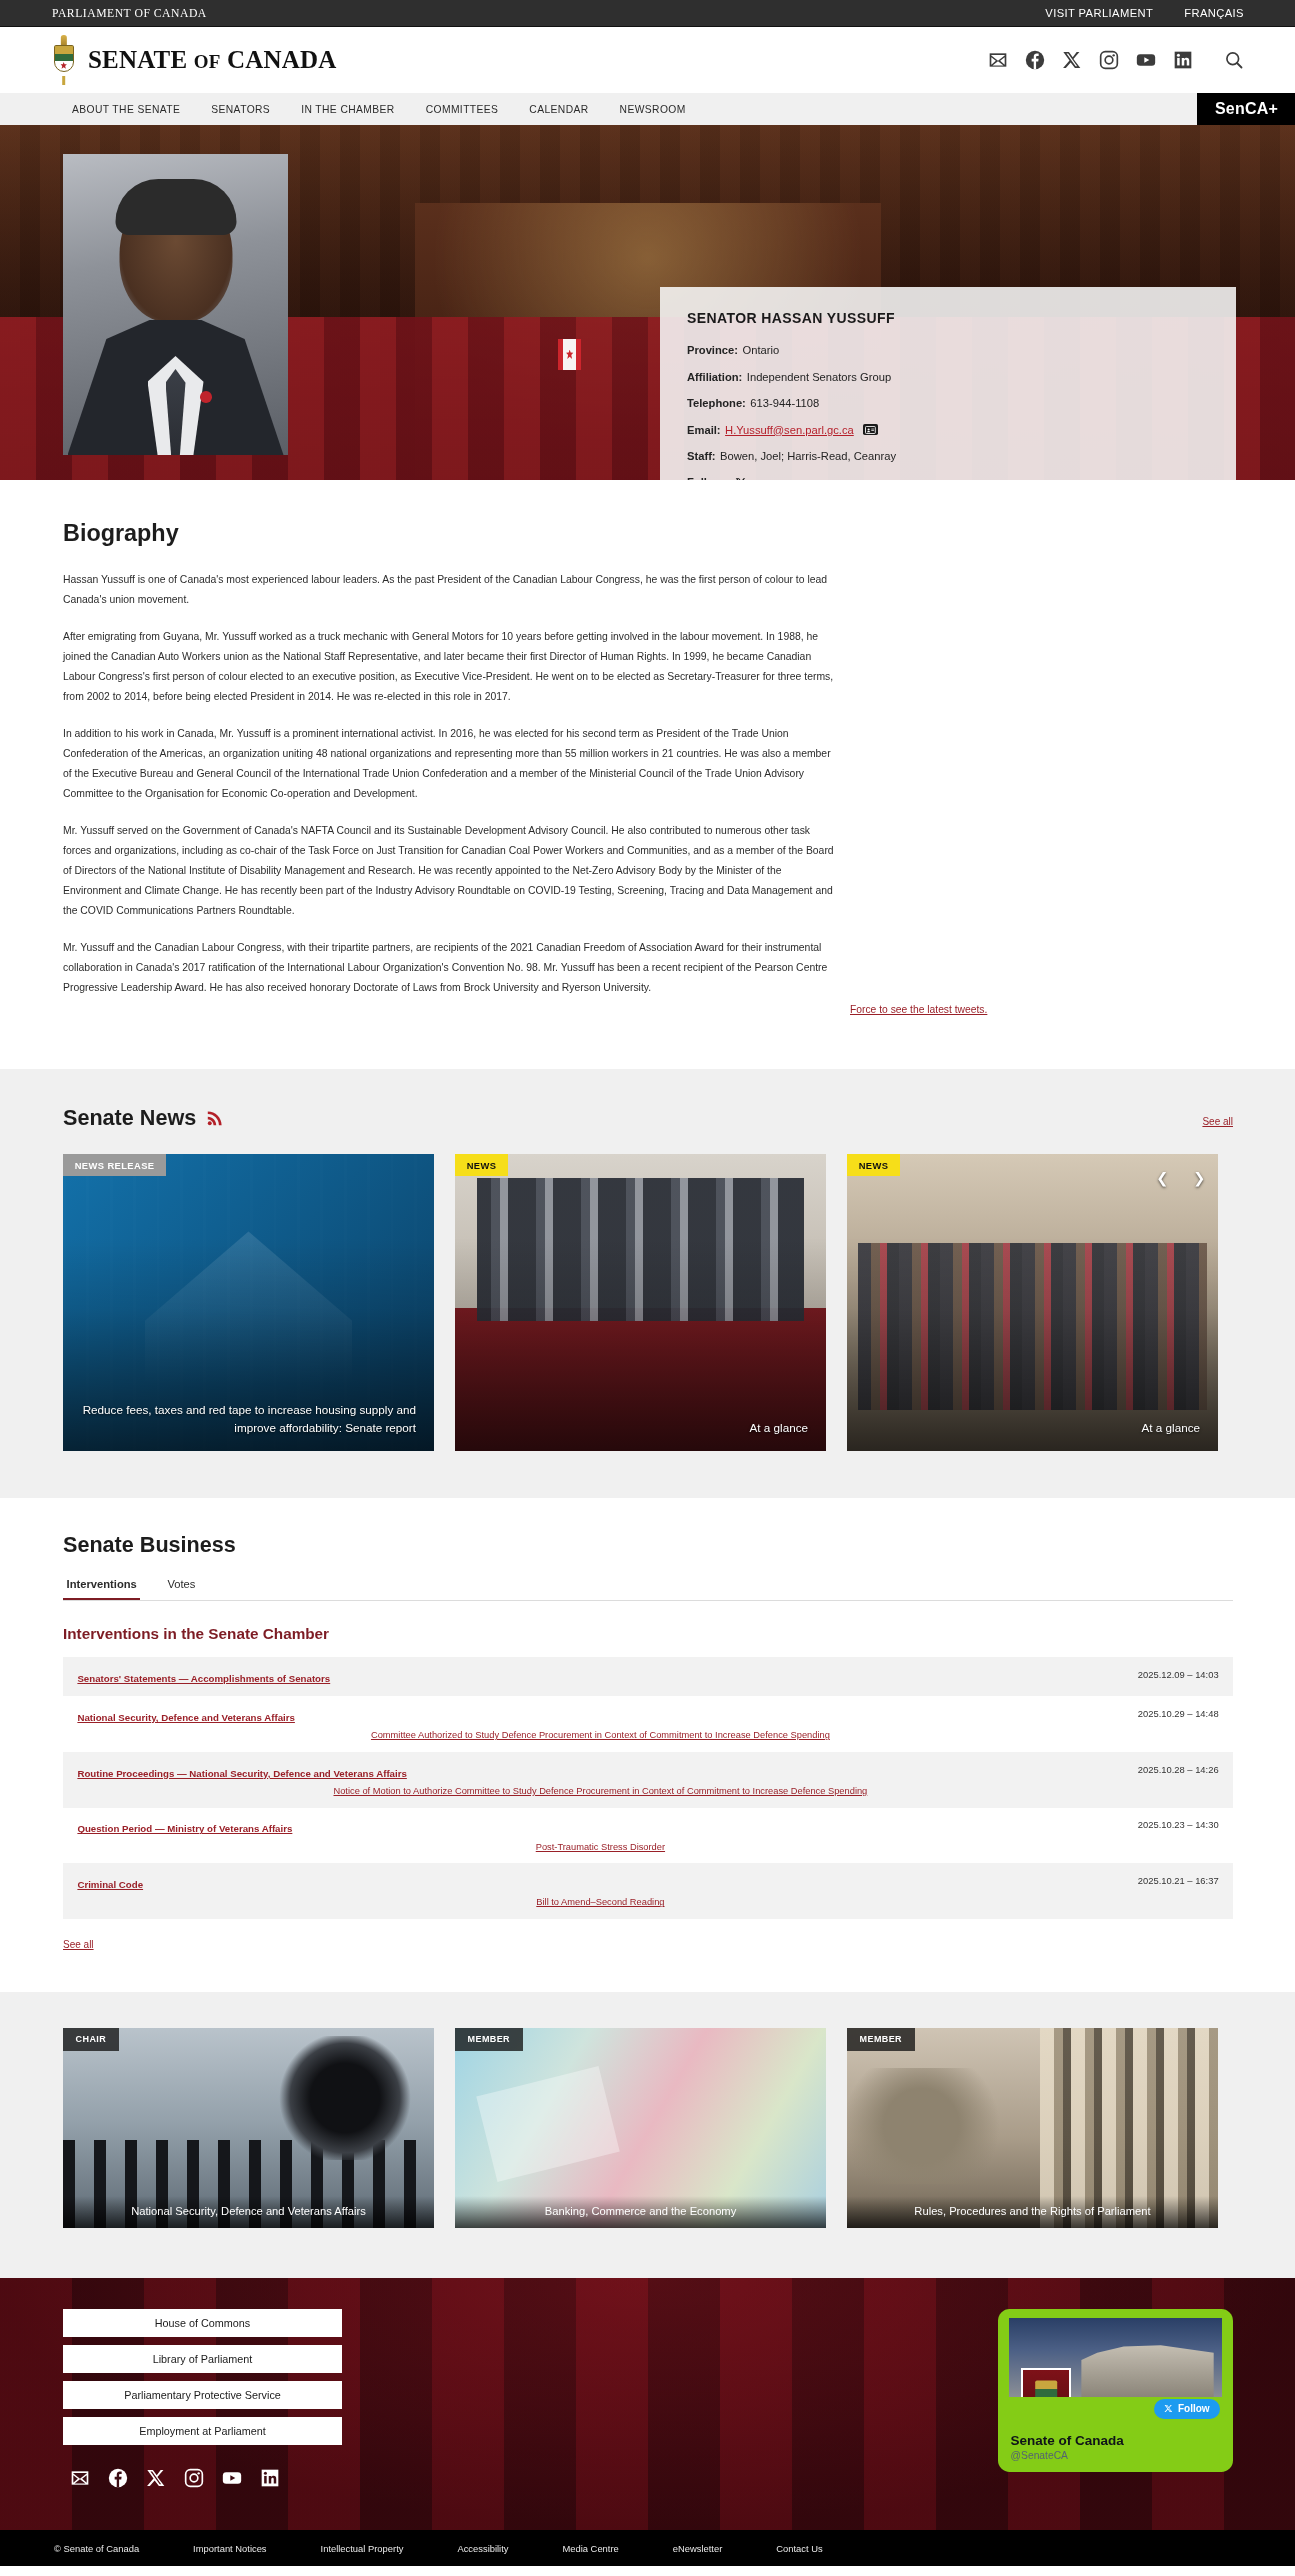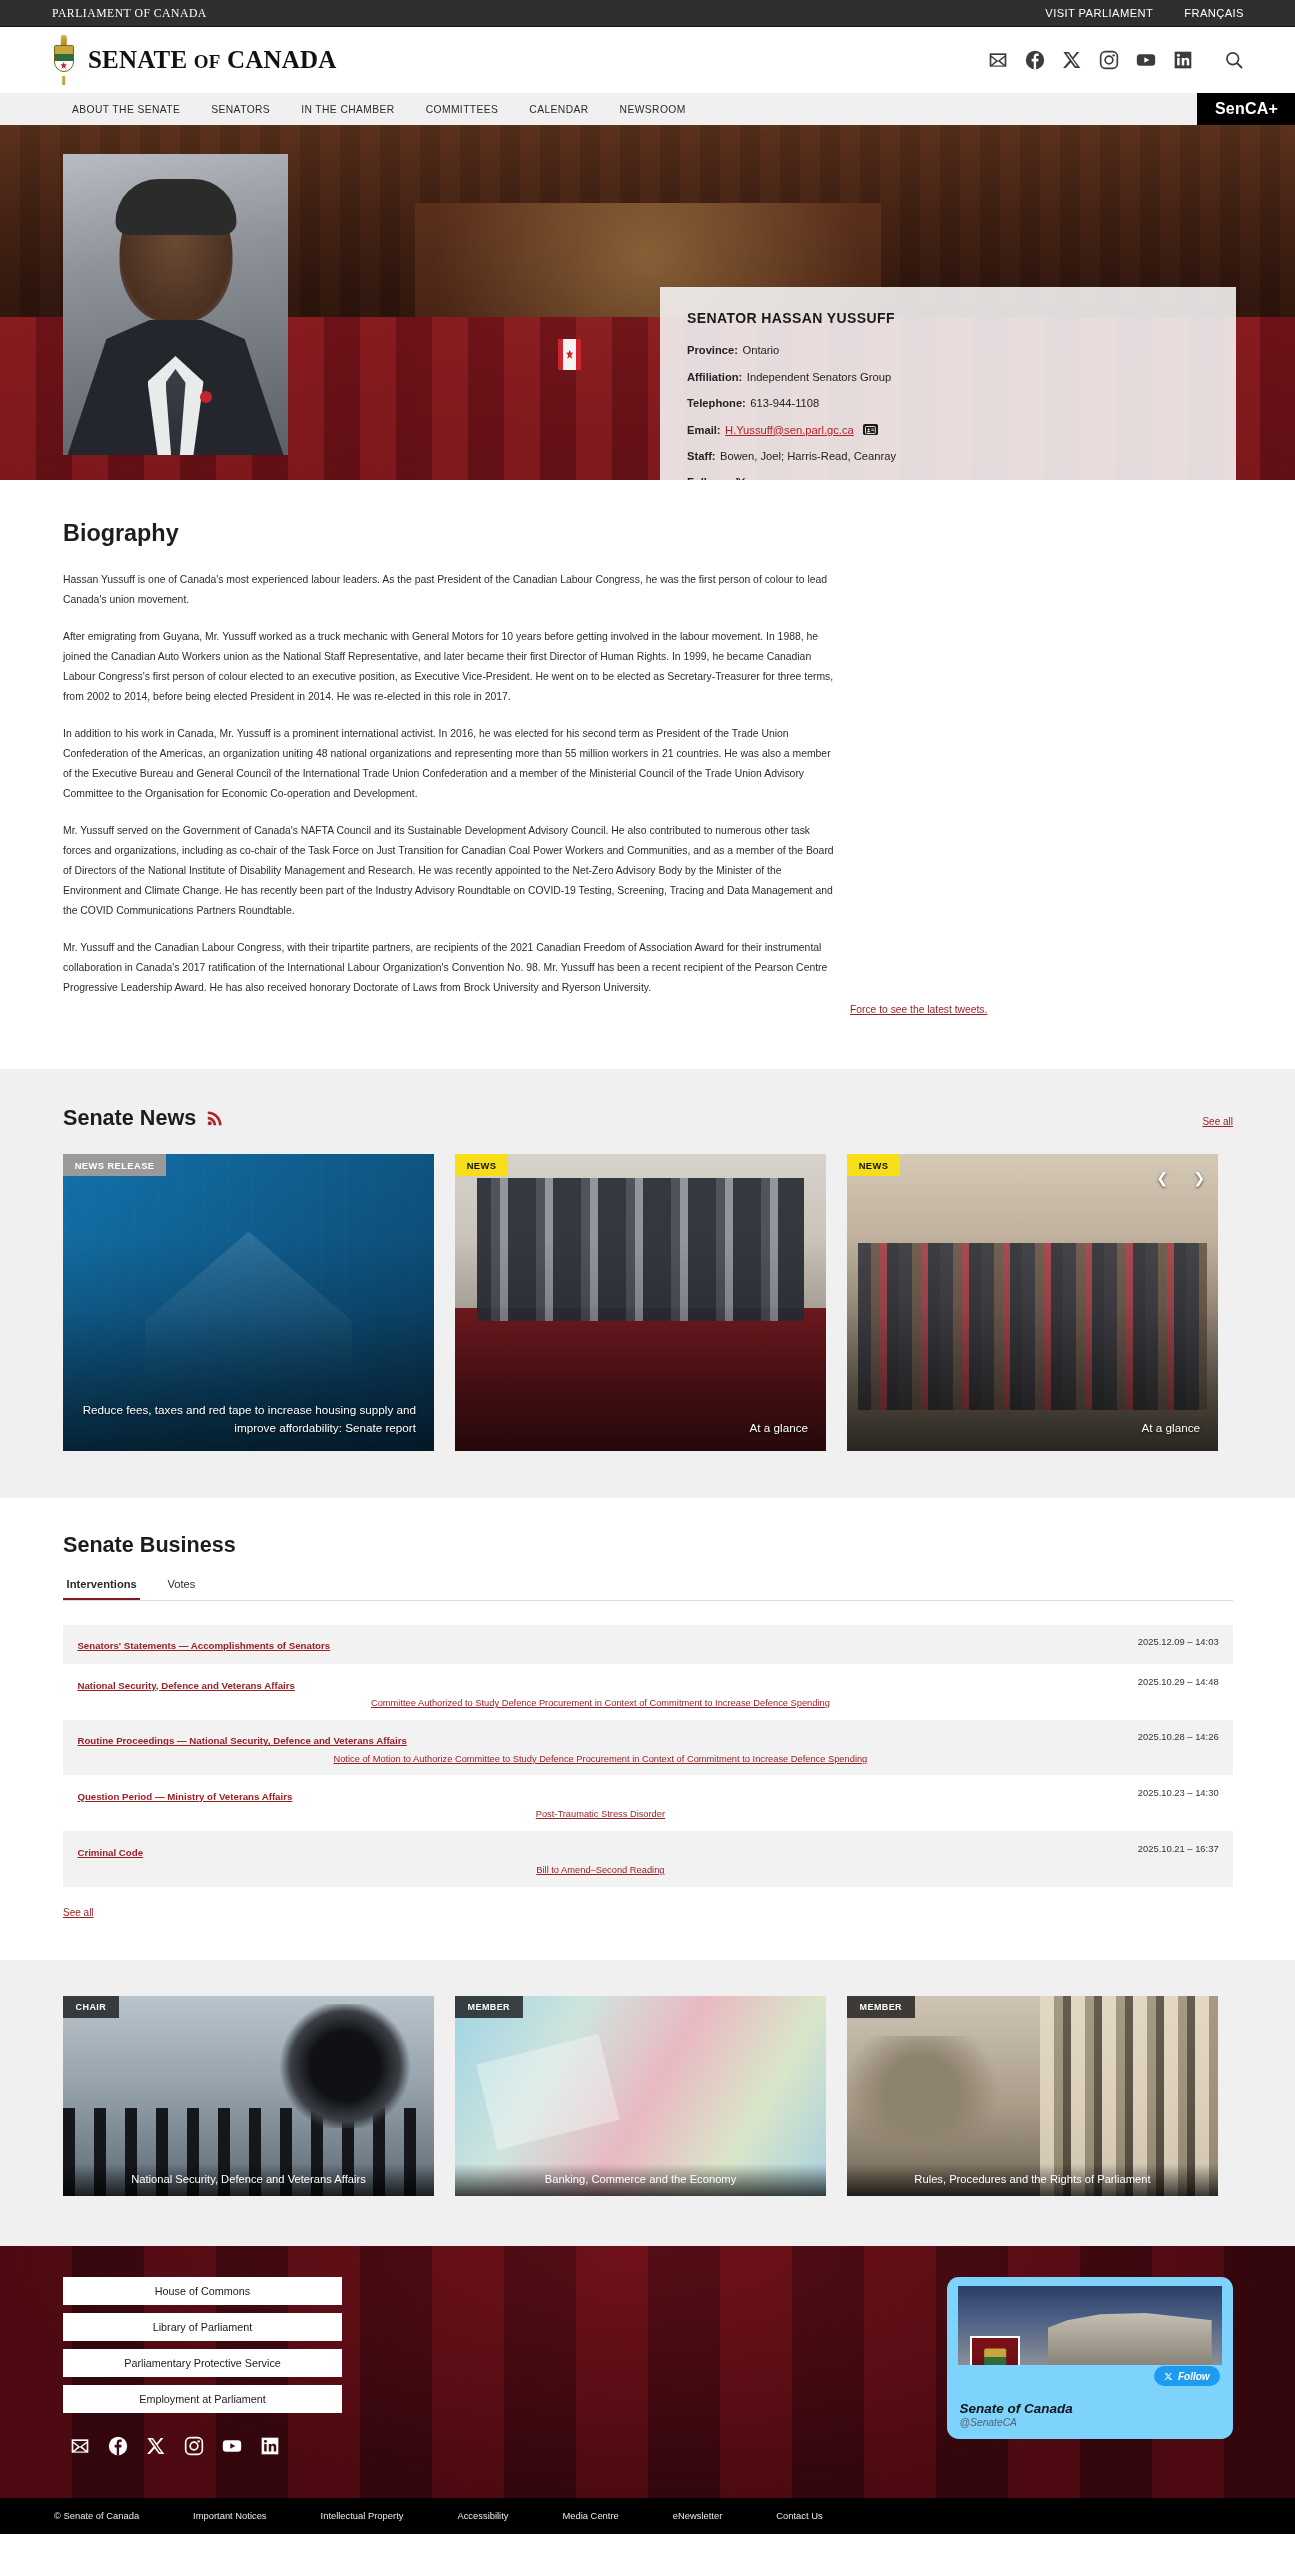--- a/index.html
+++ b/index.html
@@ -412,24 +412,23 @@
   .footer-inner { position:relative; z-index:2; display:flex; }
   .flinks { display:flex; flex-direction:column; gap: 8px; width: 279px; }
   .flink {
     background:#fff; color:#1b1b1b;
     font-size: 10.8px; text-align:center;
     padding: 8px 0;
   }
   .fsocial { display:flex; gap: 18px; margin-top: 23.4px; padding-left: 7.2px; }
   .fsocial .sicon svg { fill:#ffffff; }
   .twitter-widget {
-    margin-left:auto; width: 286px; background:#7dd3fc;
+    margin-left:auto; width: 235px; background:#84cc16;
     border-radius: 11.7px; overflow:hidden; align-self:flex-start;
     padding-bottom: 10.8px;
-    font-style: italic;
   }
   .tw-banner {
     height: 79px; margin: 9px 10.8px 0 10.8px;
     background: linear-gradient(180deg,#2a3f66 0%,#4b5f85 40%,#8b8f96 100%);
     position:relative; overflow:hidden;
   }
   .tw-banner::after{
     content:""; position:absolute; right:4%; bottom:0; width:62%; height:78%;
     background: linear-gradient(180deg,#cfc9bd,#8b8579);
     clip-path: polygon(0 40%, 12% 28%, 32% 18%, 60% 16%, 100% 28%, 100% 100%, 0 100%);
@@ -643,20 +642,21 @@
 
   </div>
 </div>
 
 <div class="business">
   <h2>Senate Business</h2>
   <div class="tabs">
     <div class="tab active">Interventions</div>
     <div class="tab">Votes</div>
   </div>
+  <h3>Interventions in the Senate Chamber</h3>
 
   <div class="itable">
     <div class="irow">
       <div class="left">
         <a class="t1">Senators' Statements — Accomplishments of Senators</a>
       </div>
       <div class="date">2025.12.09 – 14:03</div>
     </div>
     <div class="irow">
       <div class="left">

